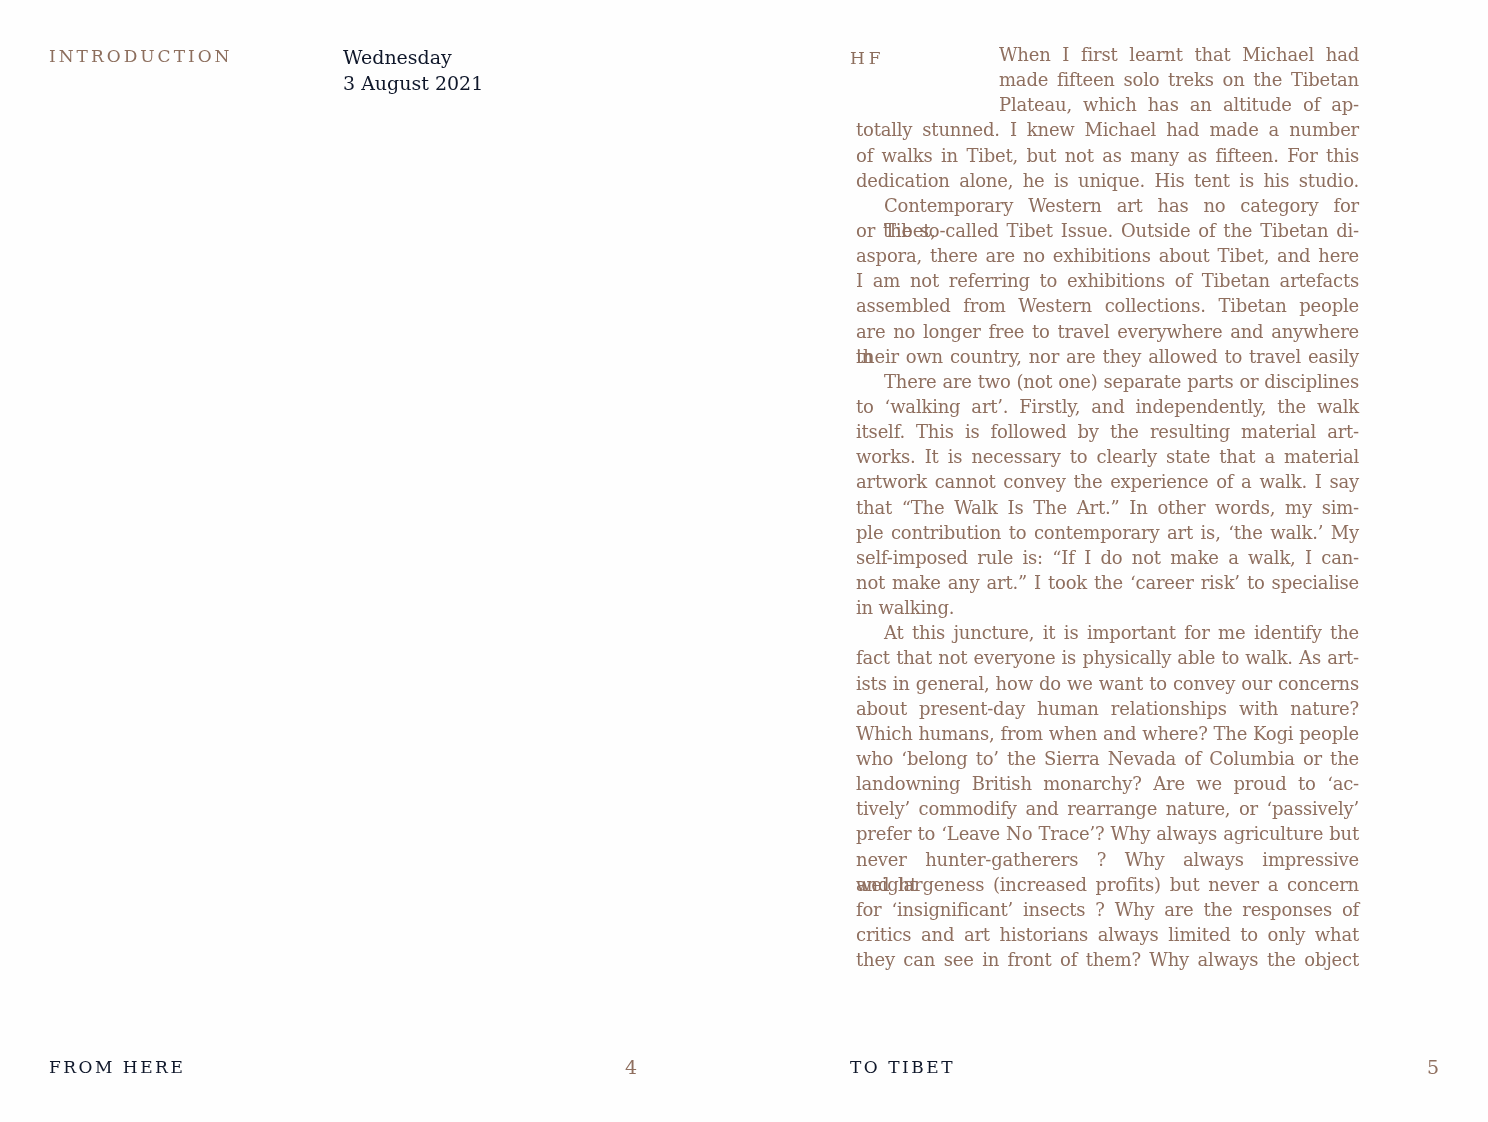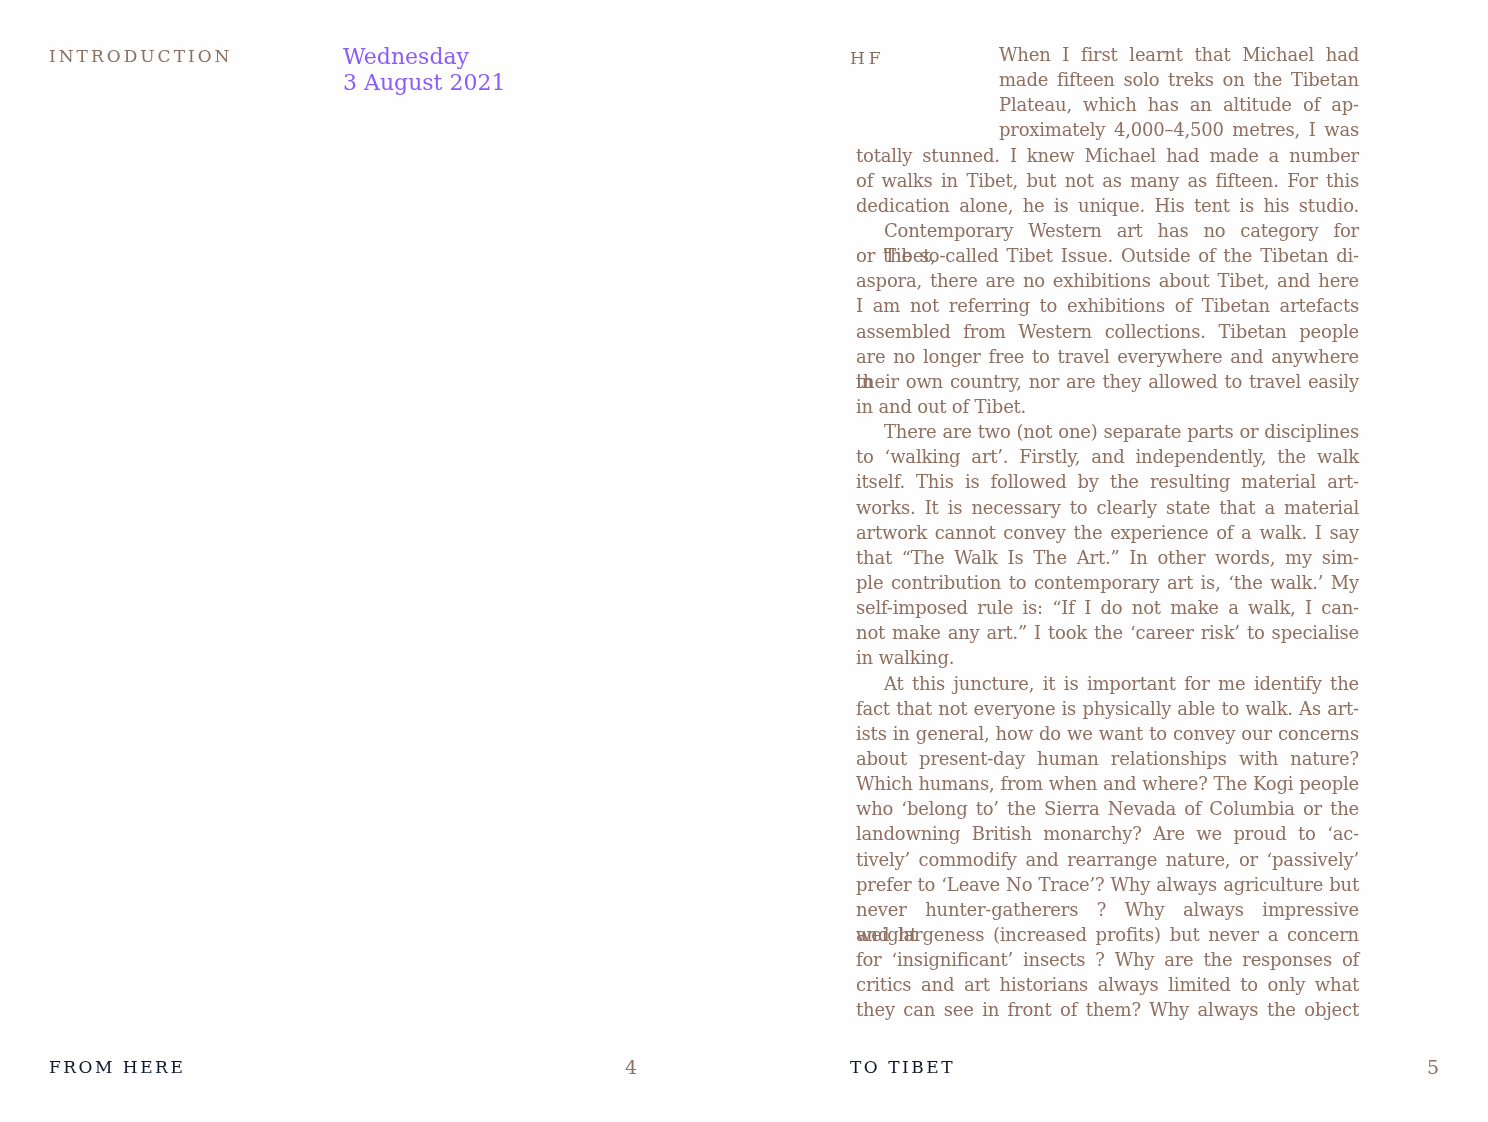--- a/index.html
+++ b/index.html
@@ -32,23 +32,23 @@
     color: #8c6e5d;
     white-space: nowrap;
   }
   .section-label { left: 49px; top: 46px; }
   .speaker       { left: 106px; top: 48px; letter-spacing: 4px; }
 
   .date-block {
     position: absolute;
     left: 343px;
     top: 44px;
-    font-size: 22px;
+    font-size: 19px;
     line-height: 26px;
-    color: #8b5cf6;
+    color: #0f172a;
   }
 
   .body-text {
     position: absolute;
     left: 112px;           
     top: 42px;
     width: 503px;
     color: #8f6f5f;
   }
   .line {
@@ -102,32 +102,30 @@
     <div class="page-number page-number-left">4</div>
   </div>
 
   <div class="page page-right">
     <div class="label speaker">HF</div>
 
     <div class="body-text" id="body-text">
         <div class="line hang">When I first learnt that Michael had</div>
         <div class="line hang">made fifteen solo treks on the Tibetan</div>
         <div class="line hang">Plateau, which has an altitude of ap-</div>
-        <div class="line hang">proximately 4,000–4,500 metres, I was</div>
         <div class="line">totally stunned. I knew Michael had made a number</div>
         <div class="line">of walks in Tibet, but not as many as fifteen. For this</div>
         <div class="line">dedication alone, he is unique. His tent is his studio.</div>
         <div class="line fli">Contemporary Western art has no category for Tibet,</div>
         <div class="line">or the so-called Tibet Issue. Outside of the Tibetan di-</div>
         <div class="line">aspora, there are no exhibitions about Tibet, and here</div>
         <div class="line">I am not referring to exhibitions of Tibetan artefacts</div>
         <div class="line">assembled from Western collections. Tibetan people</div>
         <div class="line">are no longer free to travel everywhere and anywhere in</div>
         <div class="line">their own country, nor are they allowed to travel easily</div>
-        <div class="line ragged">in and out of Tibet.</div>
         <div class="line fli">There are two (not one) separate parts or disciplines</div>
         <div class="line">to ‘walking art’. Firstly, and independently, the walk</div>
         <div class="line">itself. This is followed by the resulting material art-</div>
         <div class="line">works. It is necessary to clearly state that a material</div>
         <div class="line">artwork cannot convey the experience of a walk. I say</div>
         <div class="line">that “The Walk Is The Art.” In other words, my sim-</div>
         <div class="line">ple contribution to contemporary art is, ‘the walk.’ My</div>
         <div class="line">self-imposed rule is: “If I do not make a walk, I can-</div>
         <div class="line">not make any art.” I took the ‘career risk’ to specialise</div>
         <div class="line ragged">in walking.</div>

